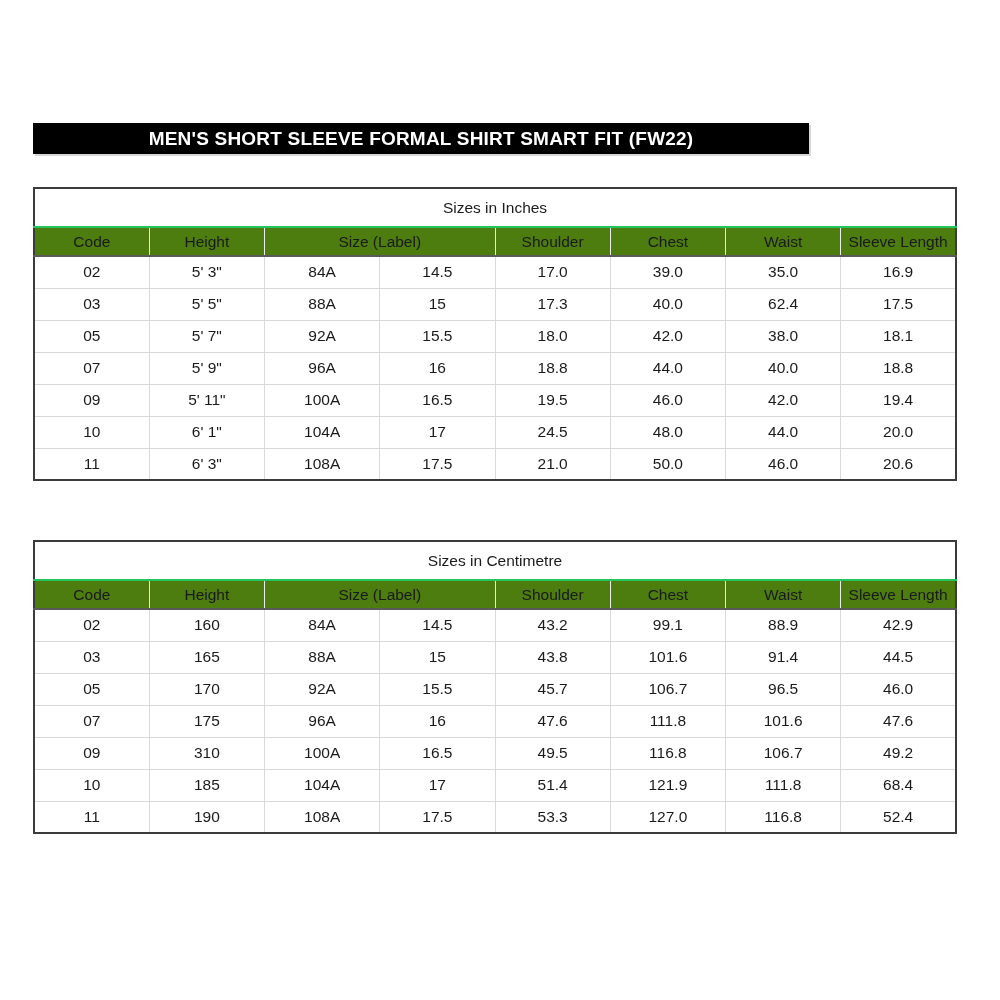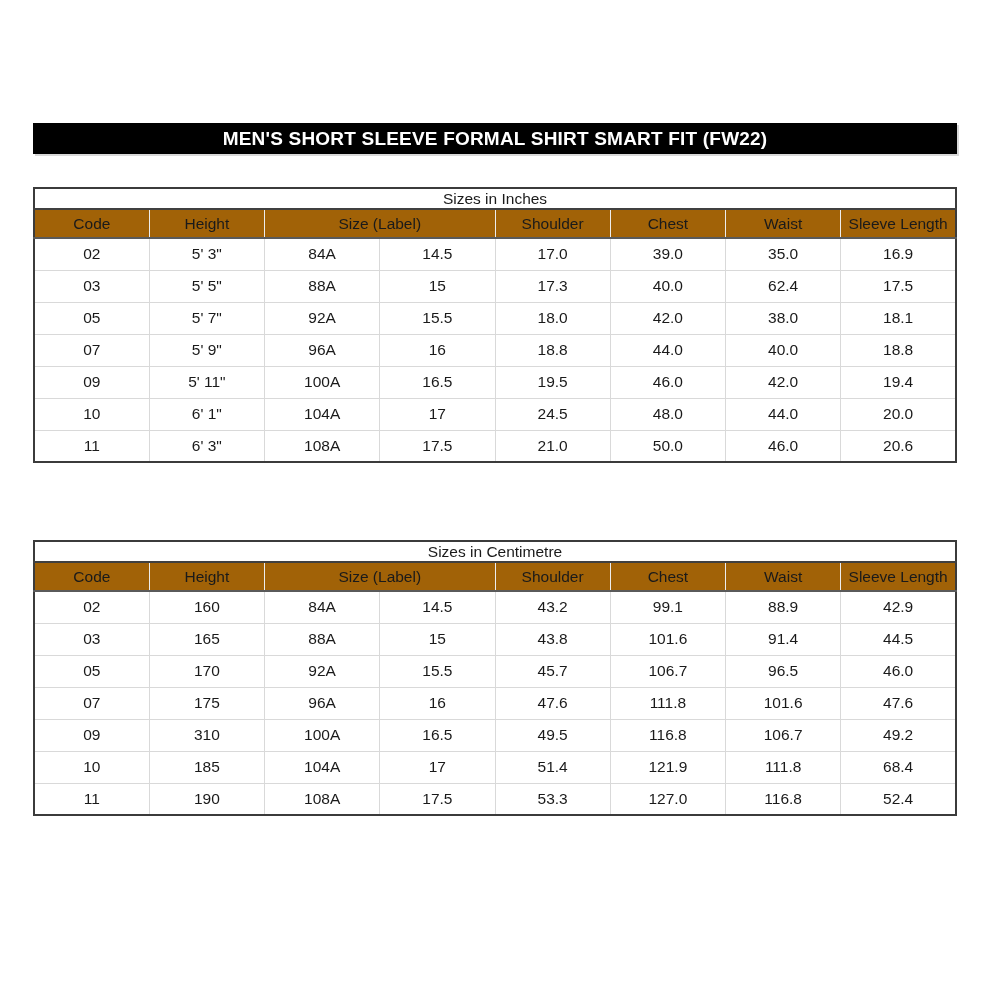--- a/index.html
+++ b/index.html
@@ -6,21 +6,21 @@
   html, body { margin: 0; padding: 0; }
   body {
     width: 1000px; height: 1000px;
     background: #ffffff;
     font-family: "Liberation Sans", sans-serif;
     position: relative;
     color: #1a1a1a;
   }
   .title-bar {
     position: absolute; left: 33px; top: 123px;
-    width: 924px; height: 31px;
+    width: 776px; height: 31px;
     background: #000000; color: #ffffff;
     display: flex; align-items: center; justify-content: center;
     font-weight: 700; font-size: 19px; letter-spacing: 0.2px;
     box-shadow: 2px 2px 0 #d8d8d8;
   }
   .table-pos { position: absolute; left: 33px; }
   .pos-inches { top: 187px; }
   .pos-cm     { top: 540px; }
   table.size-table {
     border-collapse: collapse;
@@ -28,27 +28,27 @@
     width: 924px;
     border: 2px solid #3b3b3b;
     font-size: 15.5px;
     color: #1a1a1a;
   }
   table.size-table td {
     text-align: center; vertical-align: middle;
     padding: 0; overflow: hidden; white-space: nowrap;
   }
   tr.title-row td {
-    height: 21px;
+    height: 39px;
     background: #ffffff;
-    border-bottom: 2px solid #404040;
+    border-bottom: 2px solid #22c55e;
   }
   tr.header-row td {
     height: 29px;
-    background: #a16207;
+    background: #4d7c0f;
     border-bottom: 2px solid #5a5a5a;
     border-right: 1px solid #ededed;
   }
   tr.header-row td:last-child { border-right: none; }
   tr.body-row td {
     height: 32px;
     border-right: 1px solid #d9d9d9;
     border-bottom: 1px solid #d9d9d9;
   }
   tr.body-row td:last-child { border-right: none; }

